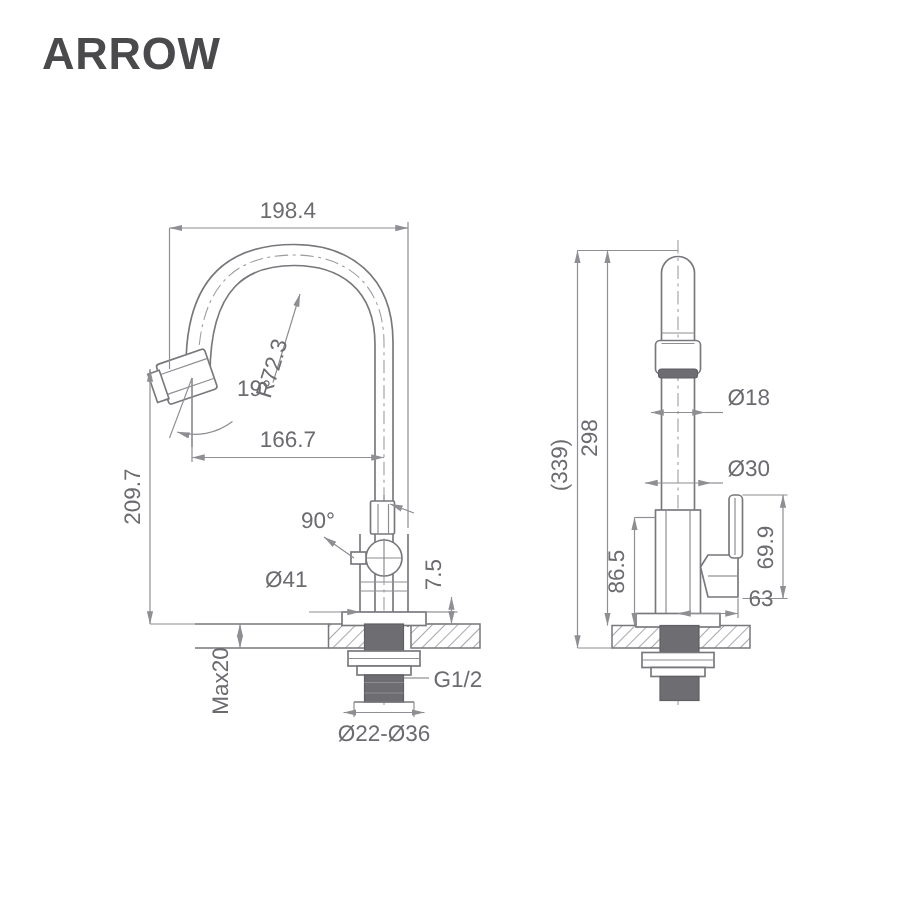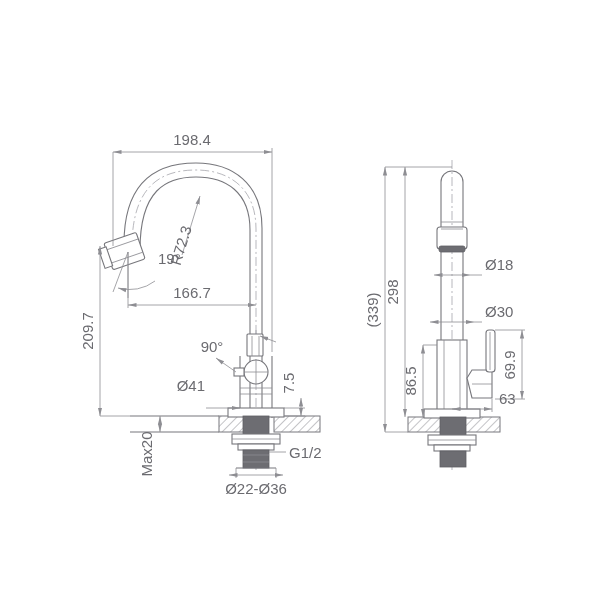--- a/index.html
+++ b/index.html
@@ -44,20 +44,21 @@
   .ctr  { stroke: #9a9aa0; stroke-width: 0.7; fill: none;
           stroke-dasharray: 9 3 2 3; }
   .solidfill { fill: #6d6d72; stroke: #5f5f64; stroke-width: 0.8; }
   .hatchfill { fill: url(#hatchPat); stroke: #77777c; stroke-width: 1.0; }
 </style>
 </head>
 <body>
 
 <div id="sheet">
 
+  <div class="brand">ARROW</div>
 
   <svg width="600" height="600" viewBox="0 0 600 600">
 
     <defs>
       <pattern id="hatchPat" width="6" height="6" patternUnits="userSpaceOnUse" patternTransform="rotate(45)">
         <rect width="6" height="6" fill="#ffffff"></rect>
         <line x1="0" y1="0" x2="0" y2="6" stroke="#8a8a8f" stroke-width="1"></line>
       </pattern>
       <marker id="arrL" markerWidth="9" markerHeight="7" refX="8.5" refY="3.5" orient="auto" markerUnits="userSpaceOnUse">
         <path d="M8.5,3.5 L0,1.4 L0,5.6 Z" fill="#8e8e93"></path>

